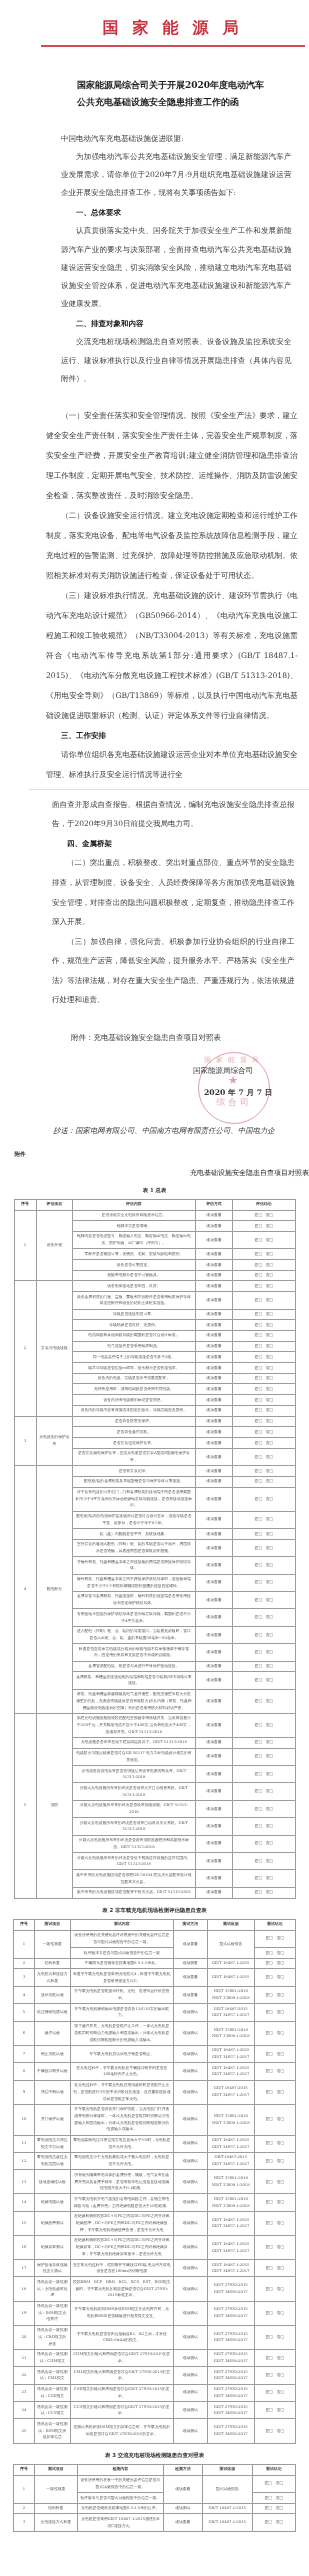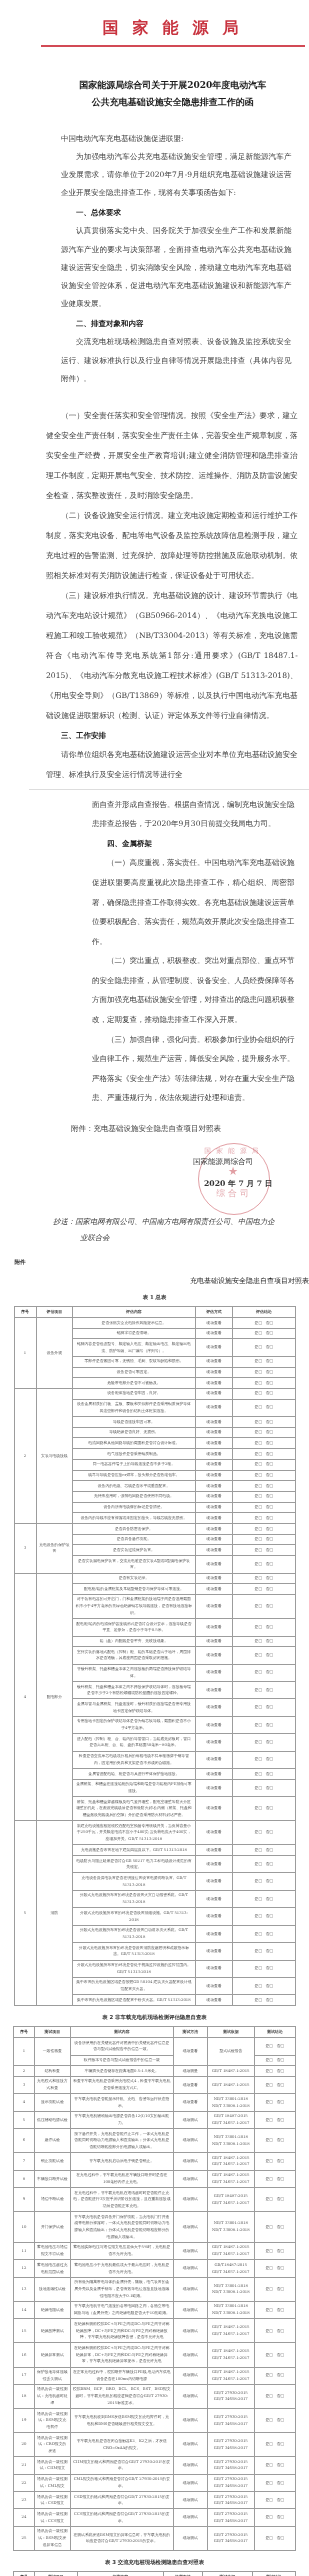--- a/index.html
+++ b/index.html
@@ -7,34 +7,34 @@
   body { font-family: "DejaVu Serif", "Liberation Serif", serif; color: #2a2a2a; }
   .page { width: 309px; position: relative; background: #fff; }
 
   
   .header { height: 52px; position: relative; }
   .agency { position: absolute; left: 0; right: 0; top: 17.5px; text-align: center;
     font-size: 16px; letter-spacing: 14px; color: #c8333f; font-weight: bold;
     padding-left: 46px; }
   .redline { position: absolute; left: 41px; right: 4.1px; top: 45px; height: 2.1px; background: #d24a55; }
 
-  .doc-title { text-align: center; font-weight: bold; font-size: 9px; line-height: 17px;
-    margin-top: 25px; padding: 0 20.6px 0 57px; color: #1d1d1d; }
+  .doc-title { text-align: left; font-weight: bold; font-size: 9px; line-height: 17px;
+    margin-top: 25px; padding: 0 20.6px 0 57px; color: #1d1d1d; margin-left: 20px; }
 
   .letter { padding: 0 17.5px 0 61px; font-size: 7.5px; line-height: 18.3px; color: #3a3a3a; }
   .letter p { text-align: justify; }
   .letter .salutation { margin-top: 18.5px; }
   .letter .indent { text-indent: 2em; }
   .letter h3 { font-size: 7.5px; font-weight: bold; padding-left: 2em; line-height: 19.6px; color: #222; }
   .letter.narrow { padding: 0 11.3px 0 46px; font-size: 7.6px; line-height: 20px; }
-  .letter.narrow2 { padding: 0 14.4px 0 52px; font-size: 7.5px; line-height: 19.6px; margin-left: 40px; }
+  .letter.narrow2 { padding: 0 14.4px 0 52px; font-size: 7.5px; line-height: 19.6px; }
   .gap { height: 17.5px; }
   .divider { border-top: 0.5px solid #ddd; margin: 4.1px 0 4.1px 29px; }
 
-  .attachment-note { padding-left: 71px; font-size: 7.5px; margin-top: 13px; line-height: 15.5px; color: #3a3a3a; }
+  .attachment-note { padding-left: 71px; font-size: 7.5px; margin-top: 20px; line-height: 15.5px; color: #3a3a3a; }
   .signature { position: relative; height: 77px; }
   .stamp { position: absolute; left: 198px; top: 6.2px; width: 72px; height: 72px; border-radius: 50%;
     border: 1px solid rgba(200,80,90,0.55); }
   .stamp-star { position: absolute; left: 29px; top: 21.6px; color: rgba(200,80,90,0.55); font-size: 11.3px; }
   .stamp-bottom { position: absolute; left: 0; right: 0; bottom: 13.4px; text-align: center; color: rgba(200,80,90,0.5); font-size: 8.8px; letter-spacing: 3.1px; }
   .stamp-top { position: absolute; left: 0; right: 0; top: 3.1px; text-align: center; color: rgba(200,80,90,0.5); font-size: 6.7px; letter-spacing: 5.2px; }
   .sig-org { position: absolute; left: 193px; top: 20.6px; font-size: 7.5px; color: #333; }
   .sig-date { position: absolute; left: 204px; top: 42px; font-size: 7.7px; font-weight: bold; color: #333; }
   .cc { padding: 0 15.5px 0 53px; font-size: 7.4px; line-height: 16.5px; color: #3a3a3a; font-style: italic; }
   .cc .cc2 { padding-left: 27px; }
@@ -83,40 +83,38 @@
     <p class="indent">（三）建设标准执行情况。充电基础设施的设计、建设环节需执行《电动汽车充电站设计规范》（GB50966-2014）、《电动汽车充换电设施工程施工和竣工验收规范》（NB/T33004-2013）等有关标准，充电设施需符合《电动汽车传导充电系统第1部分:通用要求》(GB/T 18487.1-2015)、《电动汽车分散充电设施工程技术标准》(GB/T 51313-2018)、《用电安全导则》（GB/T13869）等标准，以及执行中国电动汽车充电基础设施促进联盟标识（检测、认证）评定体系文件等行业自律情况。</p>
     <h3>三、工作安排</h3>
     <p class="indent">请你单位组织各充电基础设施建设运营企业对本单位充电基础设施安全管理、标准执行及安全运行情况等进行全</p>
   </div>
 
   <div class="divider"></div>
 
   <div class="letter narrow2">
     <p>面自查并形成自查报告。根据自查情况，编制充电设施安全隐患排查总报告，于2020年9月30日前提交我局电力司。</p>
     <h3>四、金属桥架</h3>
-    <p class="indent">（一）高度重视，落实责任。中国电动汽车充电基础设施促进联盟要高度重视此次隐患排查工作，精心组织、周密部署，确保隐患排查工作取得实效。各充电基础设施建设运营单位要积极配合、落实责任，规范高效开展此次安全隐患排查工作。</p>
     <p class="indent">（二）突出重点，积极整改。突出对重点部位、重点环节的安全隐患排查，从管理制度、设备安全、人员经费保障等各方面加强充电基础设施安全管理，对排查出的隐患问题积极整改，定期复查，推动隐患排查工作深入开展。</p>
     <p class="indent">（三）加强自律，强化问责。积极参加行业协会组织的行业自律工作，规范生产运营，降低安全风险，提升服务水平。严格落实《安全生产法》等法律法规，对存在重大安全生产隐患、严重违规行为，依法依规进行处理和追责。</p>
   </div>
 
   <div class="attachment-note">附件：充电基础设施安全隐患自查项目对照表</div>
 
   <div class="signature">
     <div class="stamp">
       <div class="stamp-top">国家能源局</div>
       <div class="stamp-star">★</div>
       <div class="stamp-bottom">综合司</div>
     </div>
     <div class="sig-org">国家能源局综合司</div>
     <div class="sig-date">2020 年 7 月 7 日</div>
   </div>
 
   <div class="cc">
     <div>抄送：国家电网有限公司、中国南方电网有限责任公司、中国电力企</div>
-    <div class="cc2">业联合会</div>
   </div>
 
   <div class="att-label">附件</div>
   <div class="att-title">充电基础设施安全隐患自查项目对照表</div>
 
   <div class="tbl-title">表 1  总表</div>
   <div id="table1-wrap">
       <table class="grid">
         <tbody>
           <tr>

